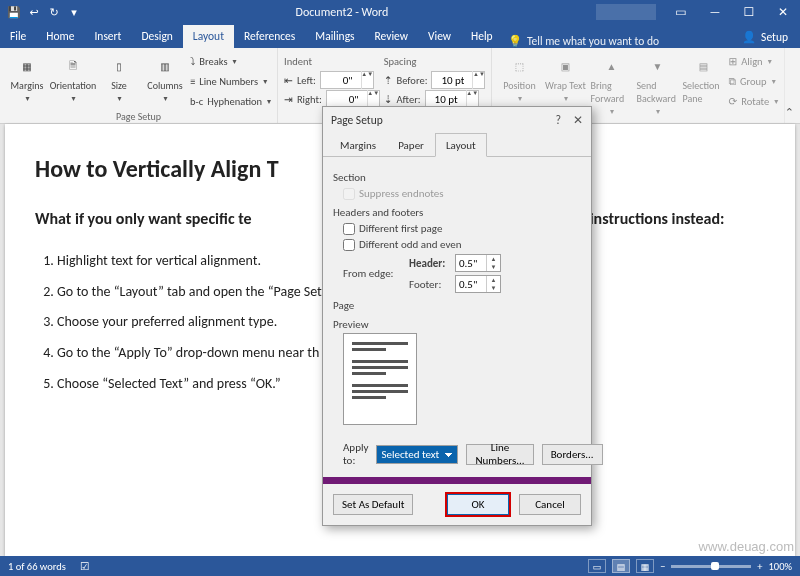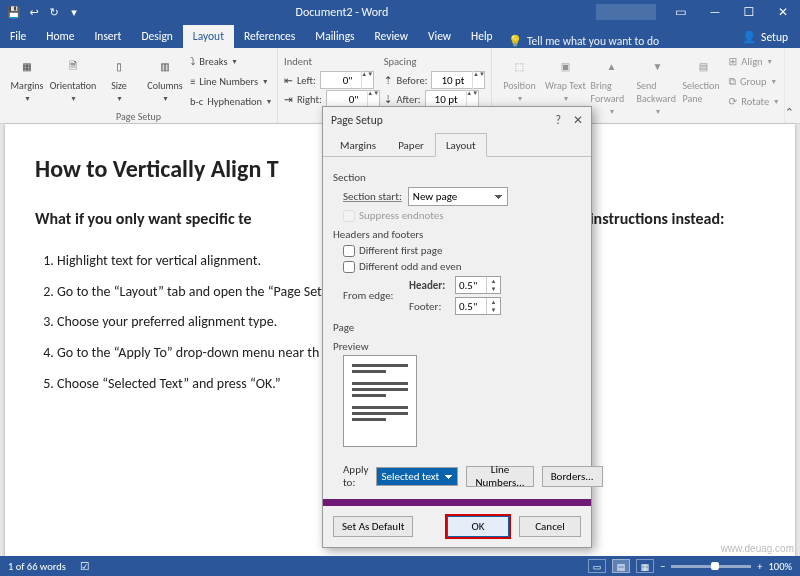--- a/index.html
+++ b/index.html
@@ -70,21 +70,21 @@
   .okbtn { border:2px solid #d40000; padding:0; }
   .okbtn .dlg-btn{ border:1px solid #0a64ad; background:#e5eef8; width:62px; justify-content:center;}
   
   
   .statusbar { position:absolute; bottom:0; left:0; right:0; height:20px; background:#2b579a; color:#fff; display:flex; align-items:center; font-size:10.5px; padding:0 8px; gap:14px;}
   .statusbar .zoom { margin-left:auto; display:flex; align-items:center; gap:6px;}
   .statusbar .slider { width:80px; height:3px; background:rgba(255,255,255,.5); position:relative;}
   .statusbar .slider::after{content:""; position:absolute; left:50%; top:-3px; width:8px; height:8px; background:#fff; border-radius:2px;}
   .viewbtn { width:18px; height:14px; border:1px solid rgba(255,255,255,.4); display:flex; align-items:center; justify-content:center; font-size:9px;}
   .viewbtn.active{ background:rgba(255,255,255,.25);}
-  .watermark{position:absolute; right:6px; bottom:22px; font-size:10px; color:#bbb; font-family:Arial;}
+  .watermark{position:absolute; right:6px; bottom:22px; font-size:13px; color:#bbb; font-family:Arial;}
 </style>
 </head>
 <body>
 
 <div class="titlebar">
   <div class="qat">
     <span>💾</span>
     <span>↩</span>
     <span>↻</span>
     <span>▾</span>
@@ -278,24 +278,20 @@
       <span>✕</span>
     </div>
   </div>
   <div class="dlg-tabs">
     <div>Margins</div>
     <div>Paper</div>
     <div class="active">Layout</div>
   </div>
   <div class="dlg-body">
     <div class="sect">Section</div>
-    <div class="row">
-      <label><span class="u">Section start:</span></label>
-      <select class="dd" style="width:100px;"><option>New page</option></select>
-    </div>
     <div class="row chk" style="opacity:.5;">
       <input type="checkbox" disabled="" style="">
       <label>Suppress endnotes</label>
     </div>
 
     <div class="sect">Headers and footers</div>
     <div class="row chk">
         <input type="checkbox" style="">
         <label>Different first page</label>
       </div>

